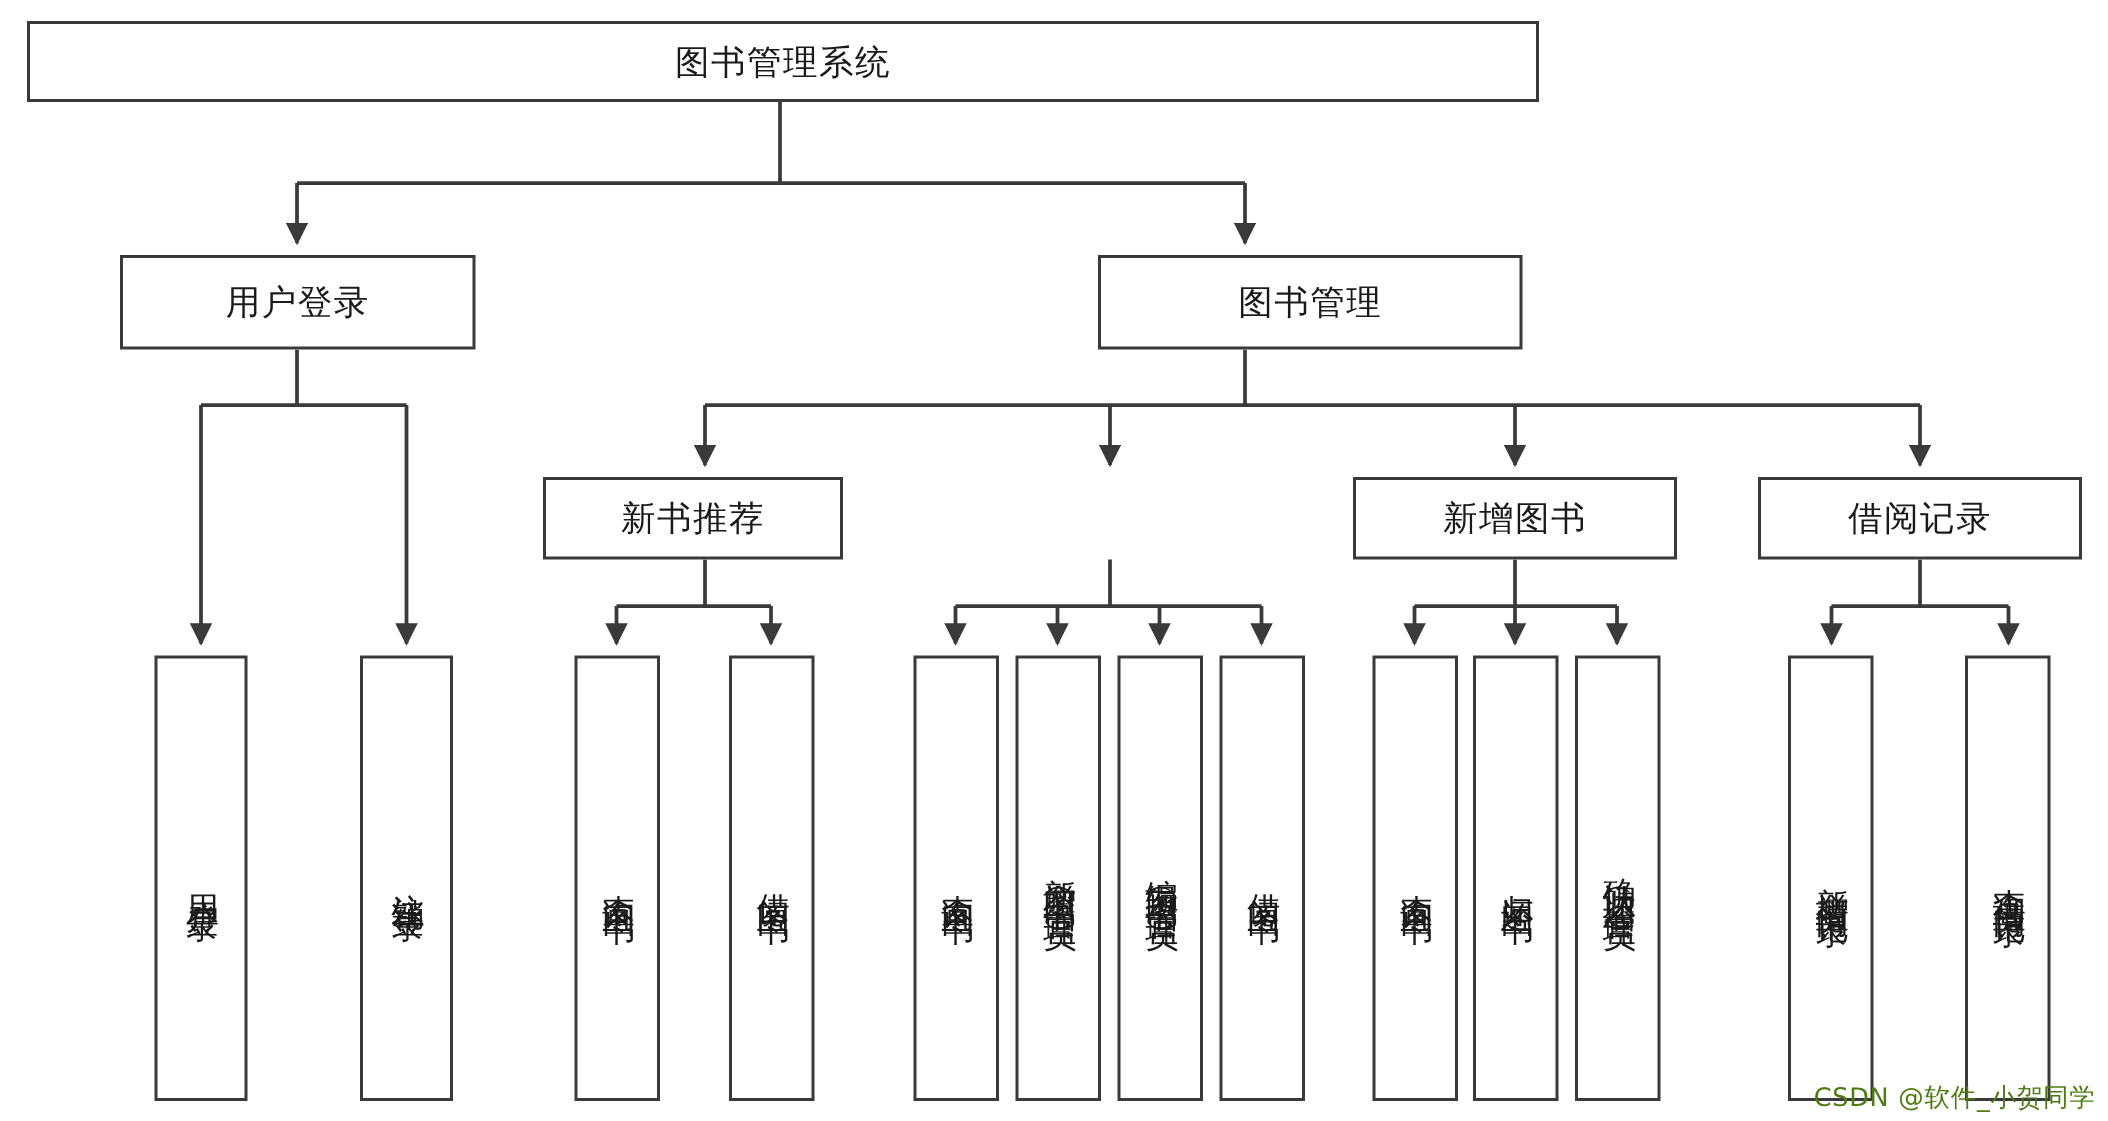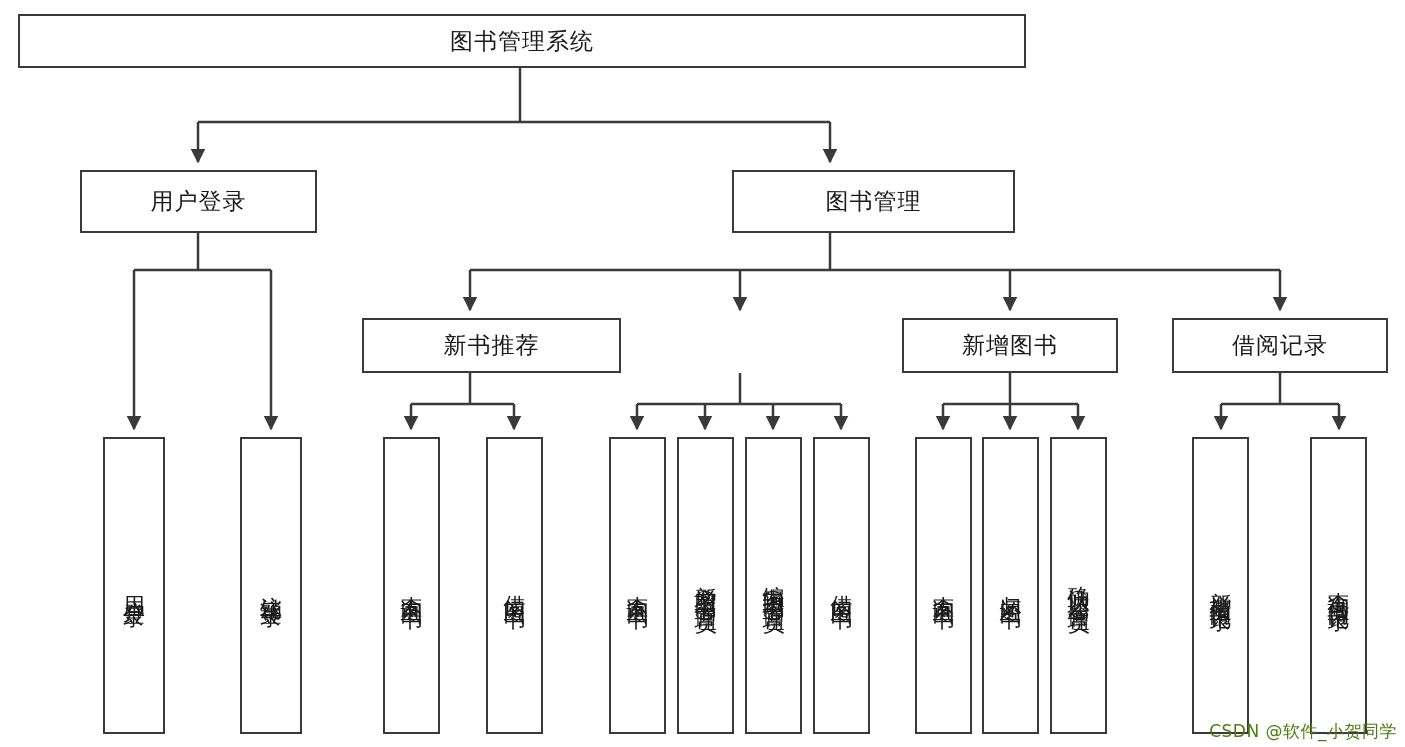--- a/index.html
+++ b/index.html
@@ -121,21 +121,21 @@
     <span>图书管理系统</span>
   </div>
 
   <div class="node horizontal" style="left:80px; top:170px; width:237px; height:63px;">
     <span>用户登录</span>
   </div>
   <div class="node horizontal" style="left:712px; top:170px; width:283px; height:63px;margin-left:20px;">
     <span>图书管理</span>
   </div>
 
-  <div class="node horizontal" style="left:362px; top:318px; width:259px; height:55px;">
+  <div class="node horizontal" style="left:362px; top:318px; width:200px; height:55px;">
     <span>新书推荐</span>
   </div>
   <div class="node horizontal" style="left:902px; top:318px; width:216px; height:55px;">
     <span>新增图书</span>
   </div>
   <div class="node horizontal" style="left:1172px; top:318px; width:216px; height:55px;">
     <span>借阅记录</span>
   </div>
 
   <div class="node vertical" style="left:103px; top:437px; width:62px; height:297px;">

